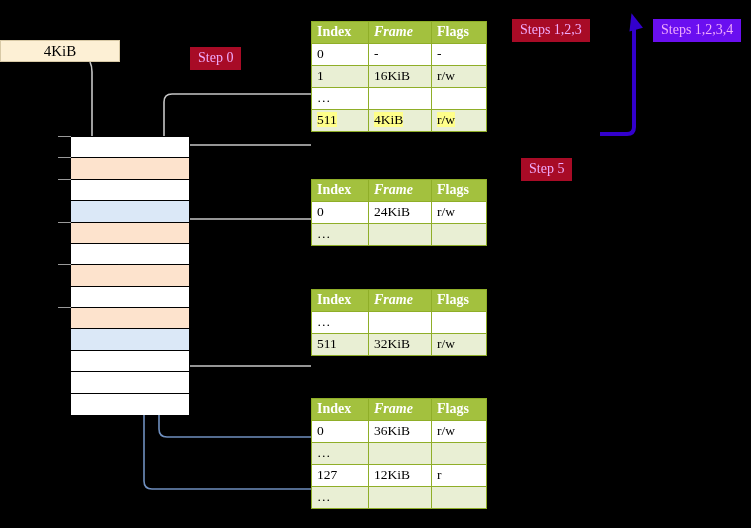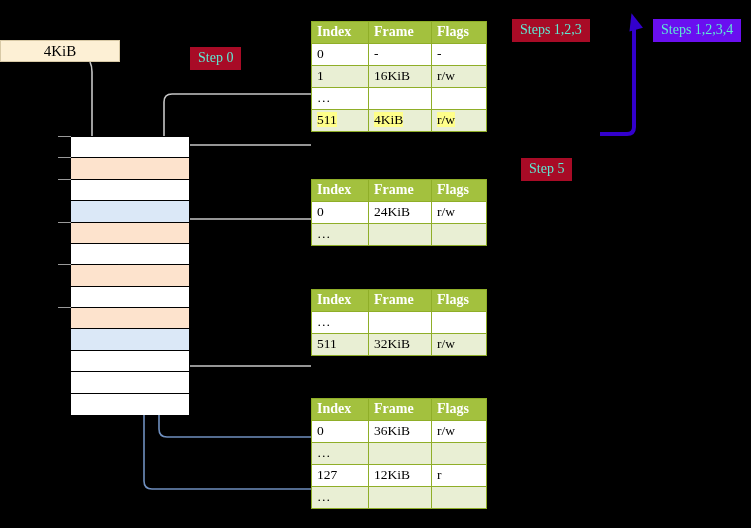--- a/index.html
+++ b/index.html
@@ -11,21 +11,21 @@
     width: 751px;
     height: 528px;
     position: relative;
     overflow: hidden;
     font-family: "Liberation Serif", "DejaVu Serif", serif;
   }
 
   
   .badge {
     position: absolute;
-    color: #5eead4;
+    color: #f0abfc;
     font-size: 14px;
     line-height: 1;
     padding: 4px 8px 5px 8px;
     white-space: nowrap;
     font-family: "Liberation Serif", "DejaVu Serif", serif;
   }
   .badge-red    { background: #a80b26; }
   .badge-blue   { background: #6a0ff0; }
 
   
@@ -65,21 +65,21 @@
   .ptable th {
     background: #a3c13e;
     color: #ffffff;
     font-weight: bold;
     font-size: 14px;
   }
   .ptable td.c-idx   { width: 57px; }
   .ptable td.c-frm   { width: 63px; }
   .ptable td.c-flg   { width: 55px; }
   .ptable th.c-idx   { width: 57px; }
-  .ptable th.c-frm   { width: 63px; }
+  .ptable th.c-frm   { width: 63px; font-style: italic; }
   .ptable th.c-flg   { width: 55px; }
   .row-alt td { background: #e9efd4; }
   .row-white td { background: #ffffff; }
   .hl { background: #ffff8a; }
 
   
   .mem {
     position: absolute;
     left: 70px;
     top: 136px;

